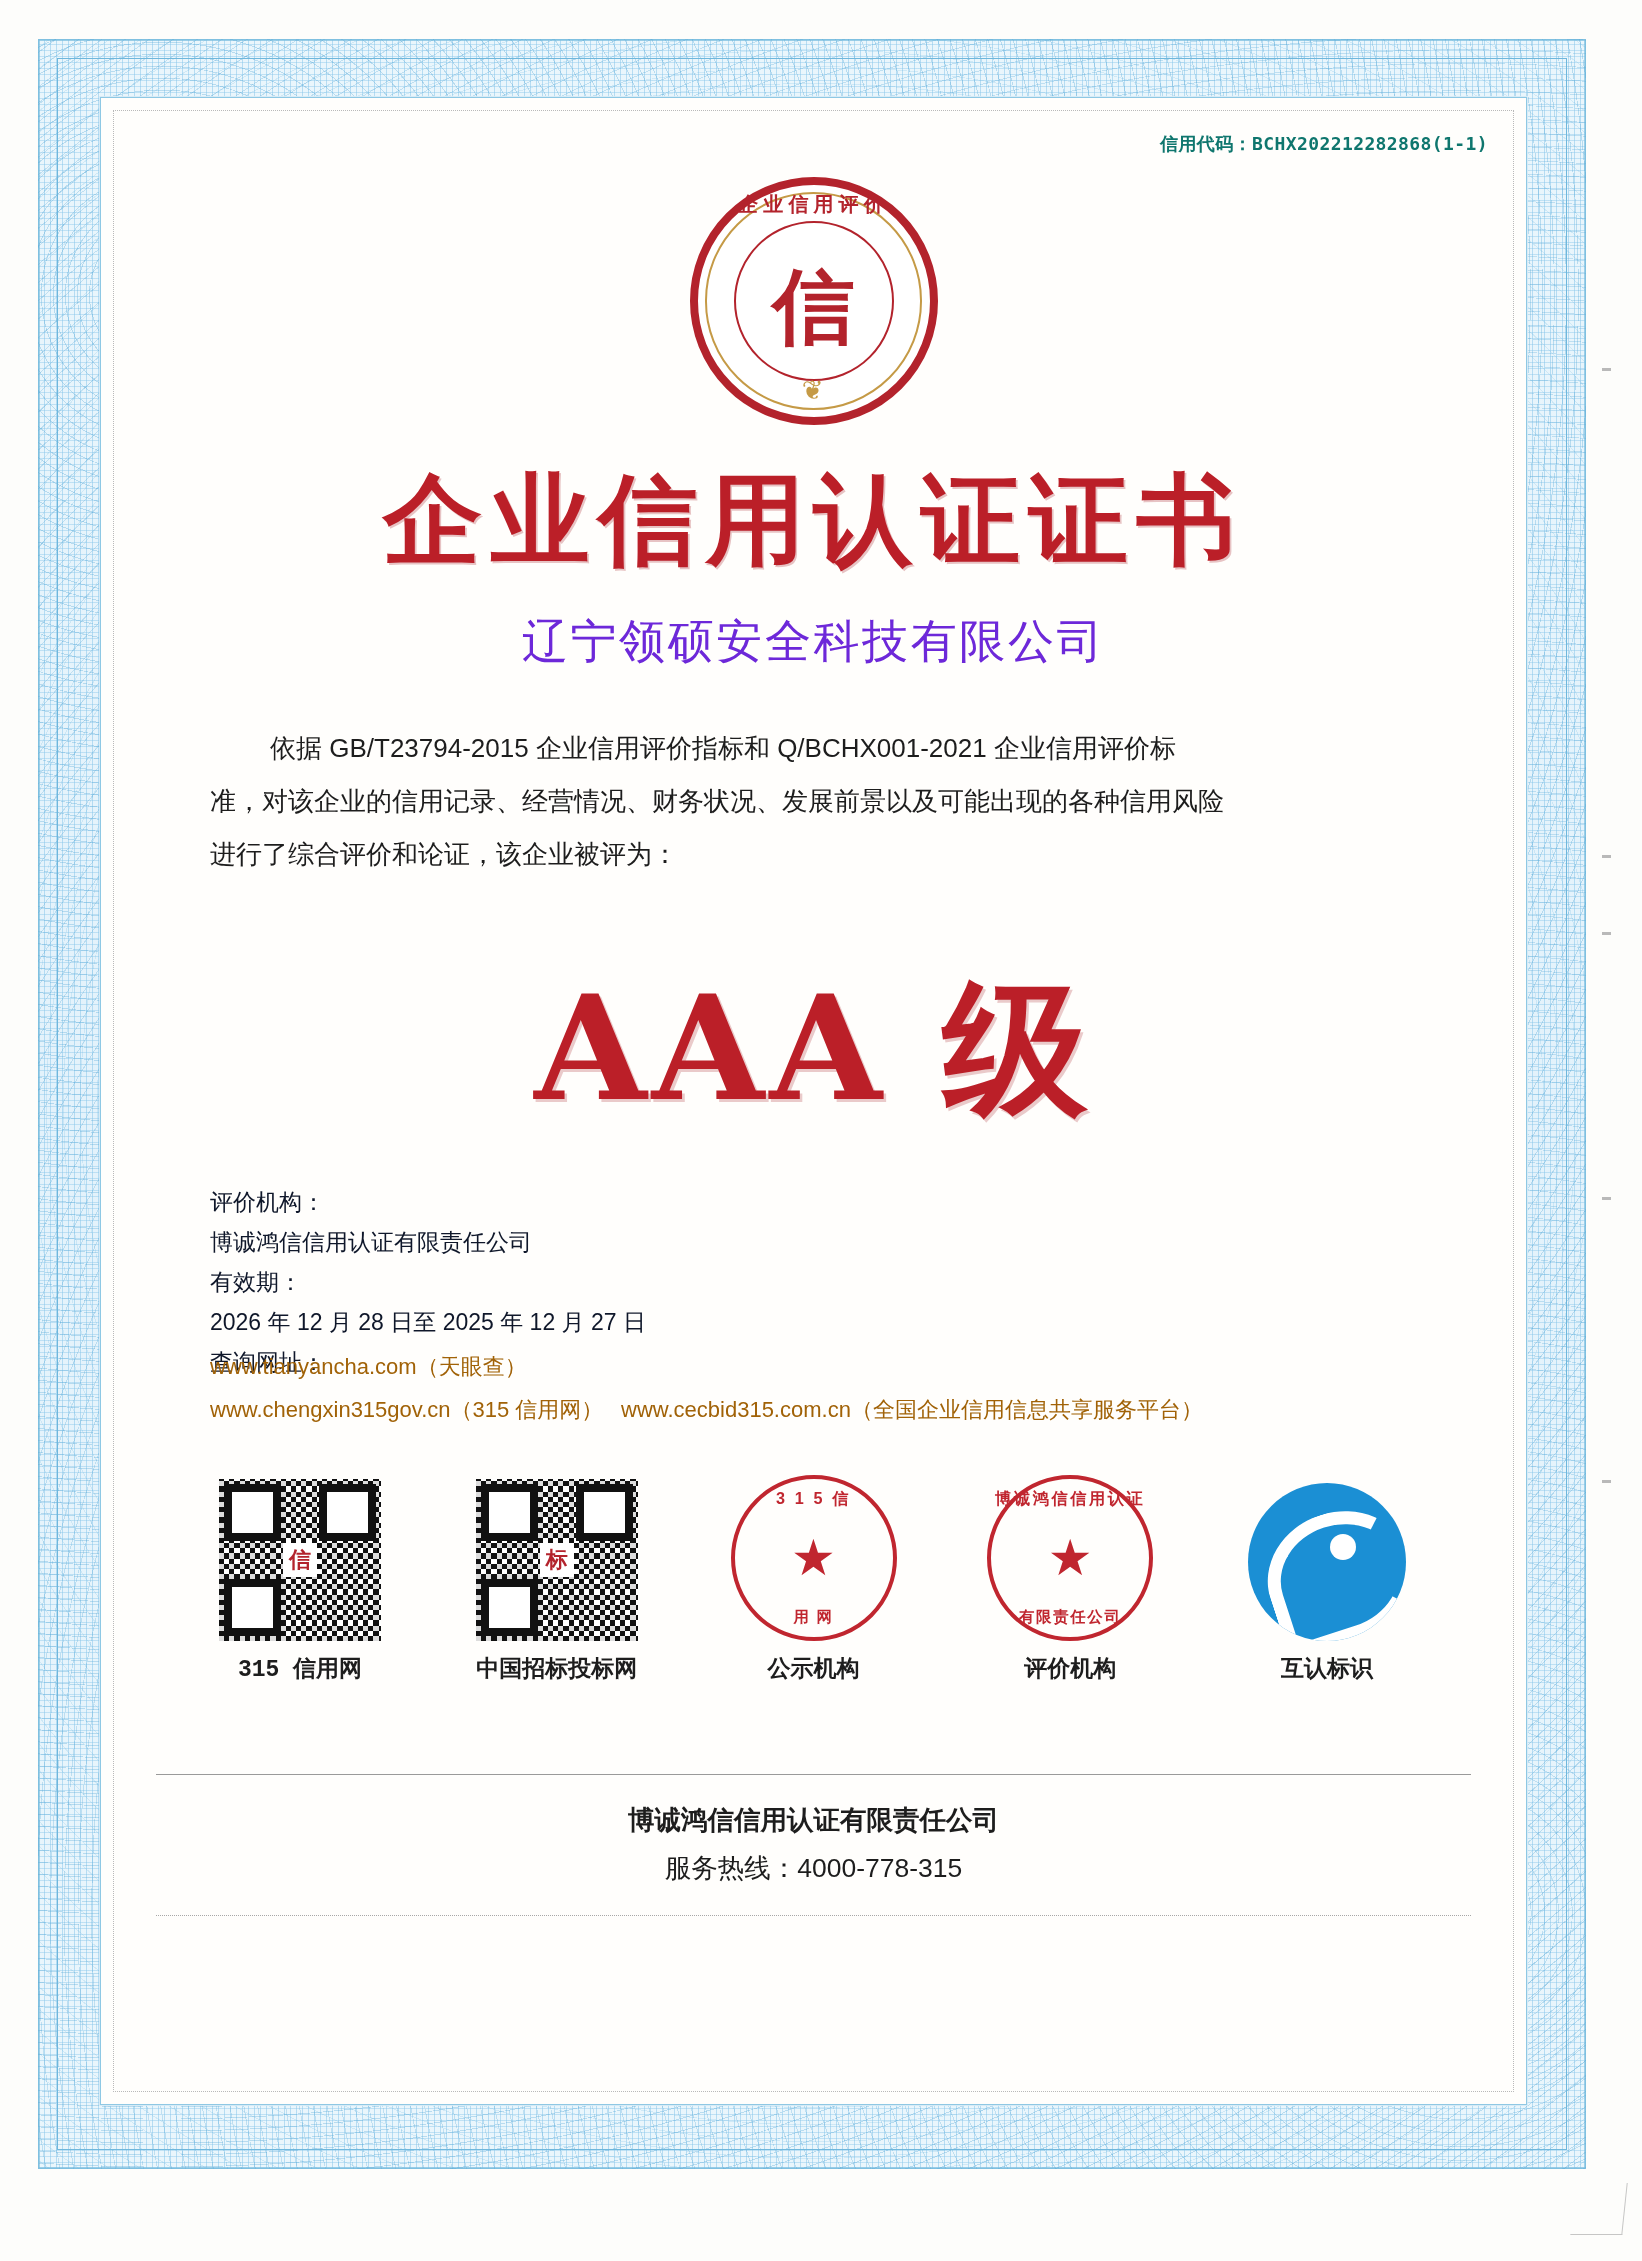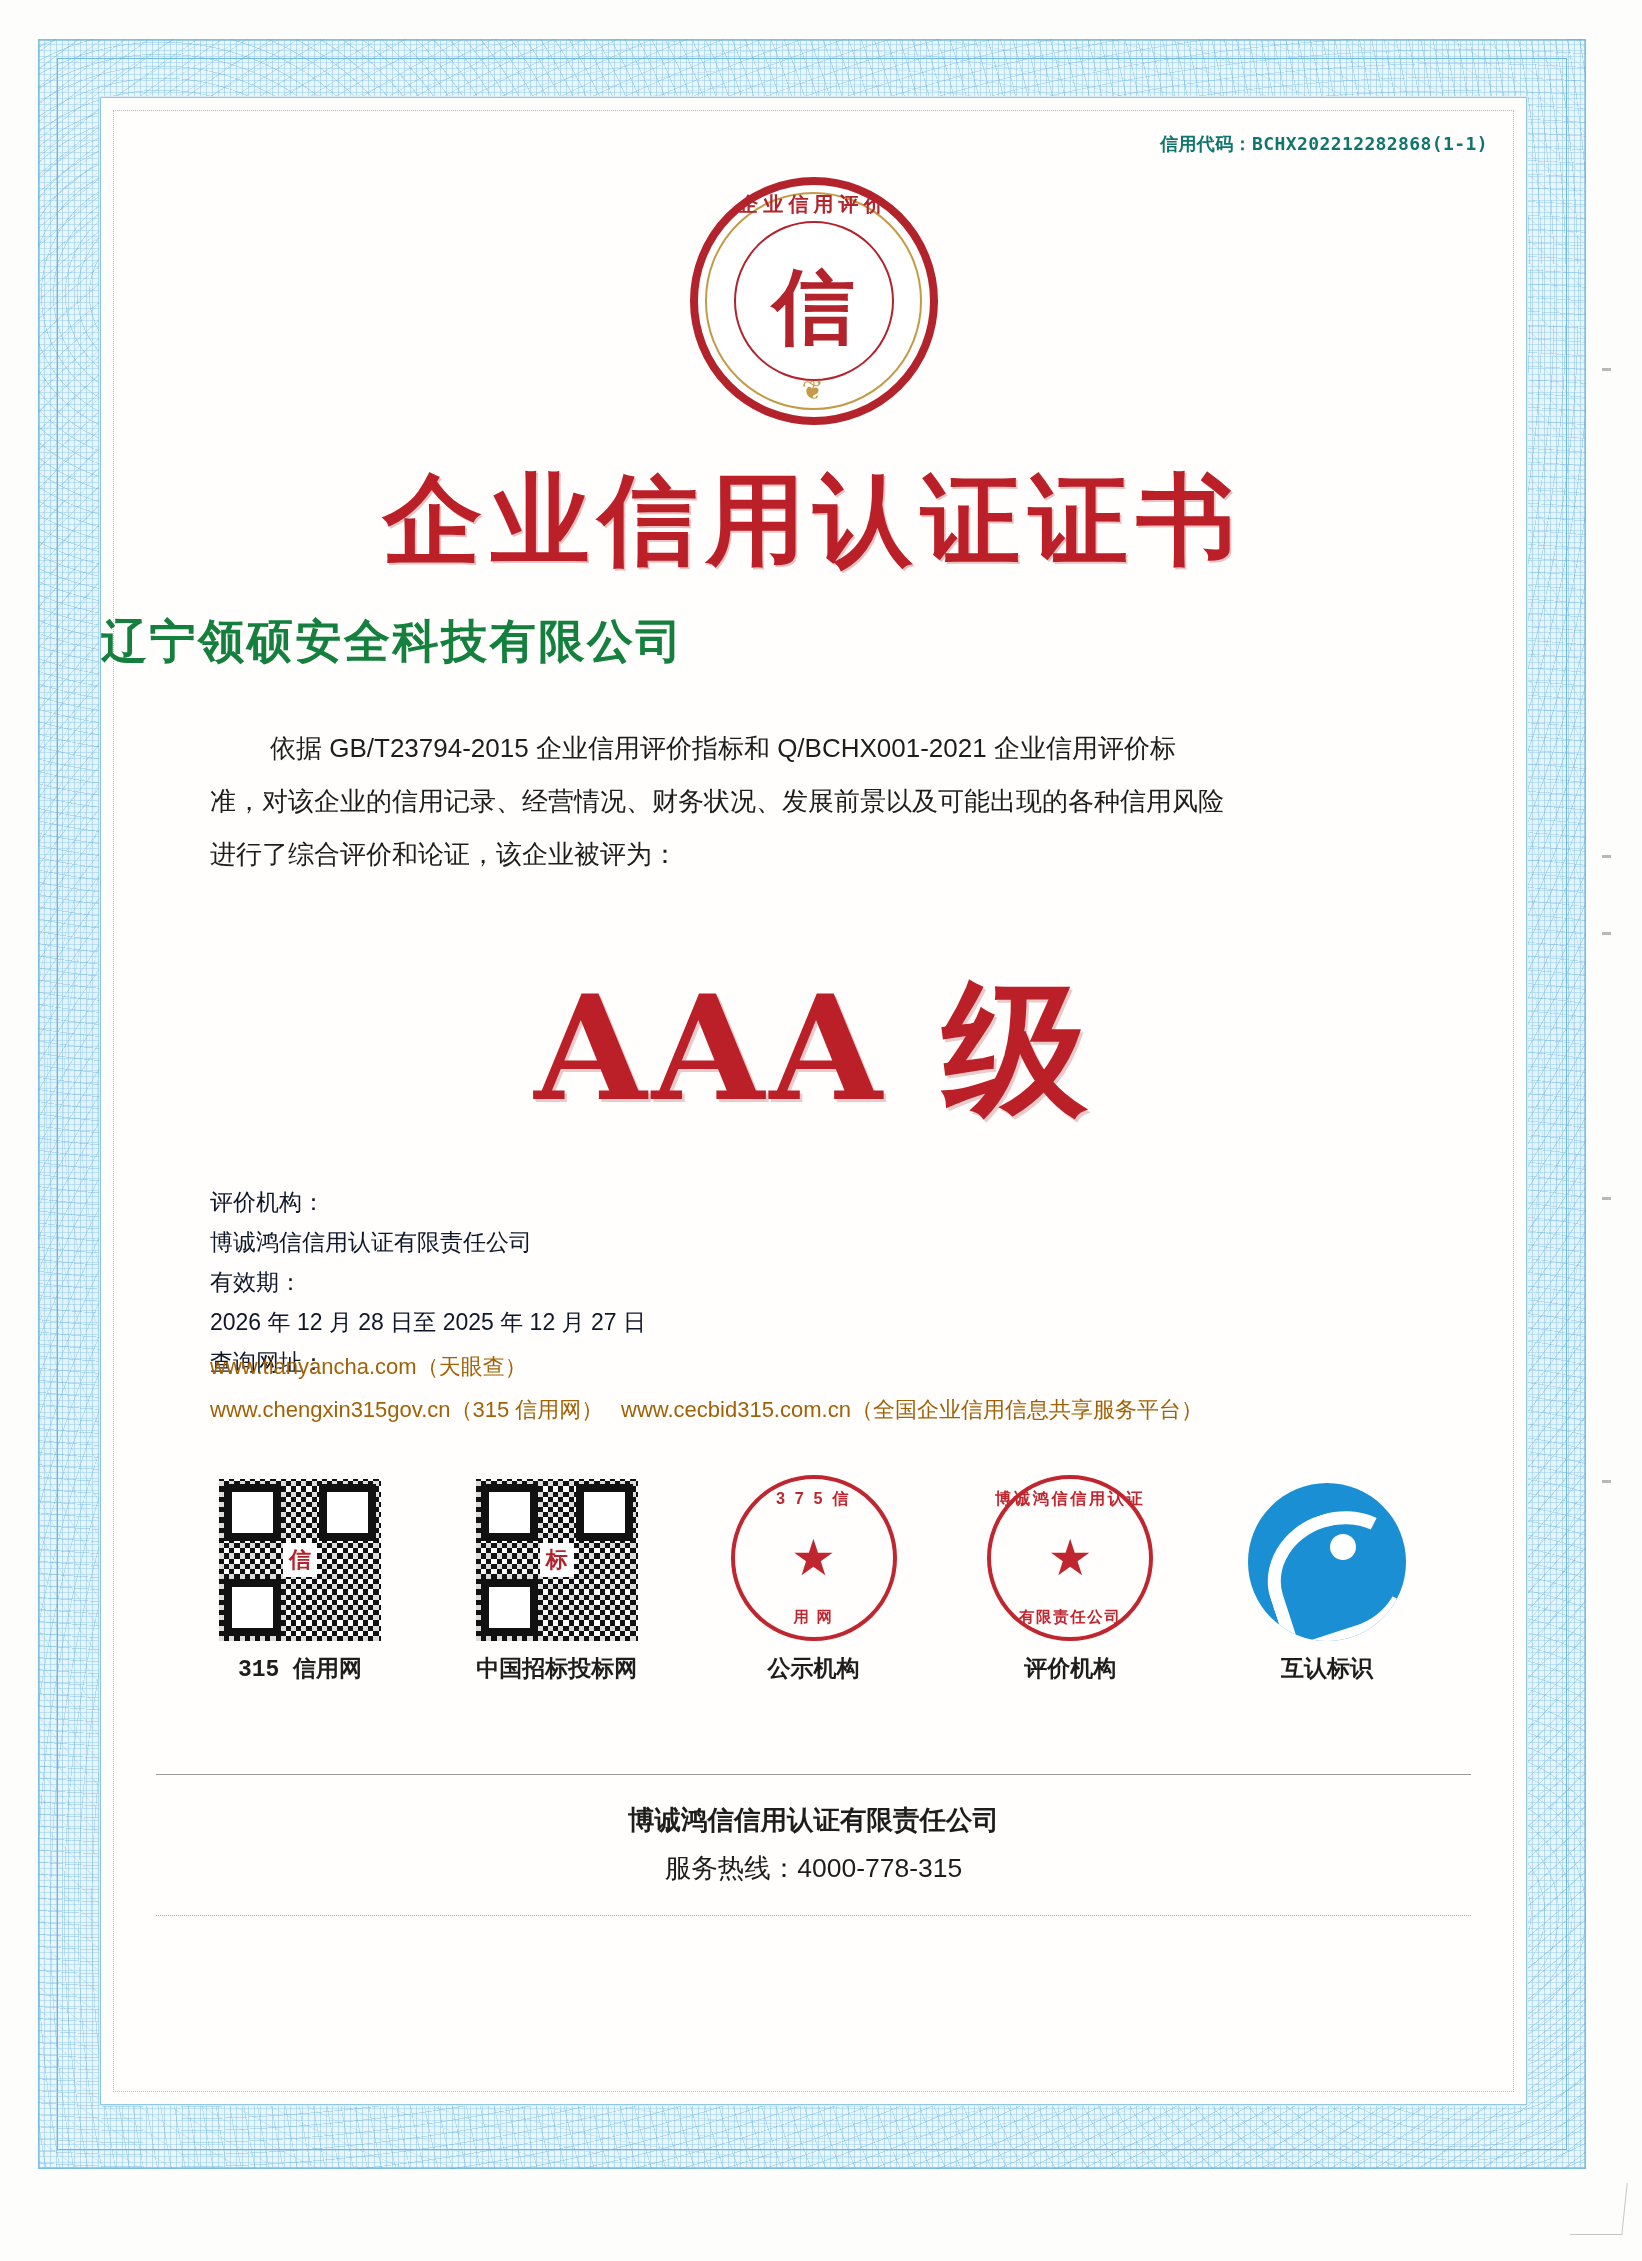--- a/index.html
+++ b/index.html
@@ -180,23 +180,24 @@
     font-weight: bold;
     color: #bb1f28;
     letter-spacing: 8.6px;
     font-family: "DejaVu Sans", sans-serif;
     text-shadow: 1.7px 1.7px 0 rgba(160,20,28,.25);
   }
   .company-name {
     position: absolute;
     left: 0; right: 0;
     top: 513px;
+    text-align: center;
     font-size: 46px;
-    font-weight: bold;
-    color: #15803d;
+    font-weight: normal;
+    color: #6d28d9;
     letter-spacing: 2.6px;
   }
 
   
   .body-text {
     position: absolute;
     left: 109px;
     right: 103px;
     top: 624px;
     font-size: 26px;
@@ -469,21 +470,21 @@
         <div class="badge">
           <div class="qr">
             <span class="bl"></span>
             <span class="mid">标</span>
           </div>
           <div class="cap">中国招标投标网</div>
         </div>
 
         <div class="badge">
           <div class="stamp">
-            <span class="arc">3 7 5 信</span>
+            <span class="arc">3 1 5 信</span>
             <span class="star">★</span>
             <span class="arc-b">用 网</span>
           </div>
           <div class="cap">公示机构</div>
         </div>
 
         <div class="badge">
           <div class="stamp">
             <span class="arc">博诚鸿信信用认证</span>
             <span class="star">★</span>

